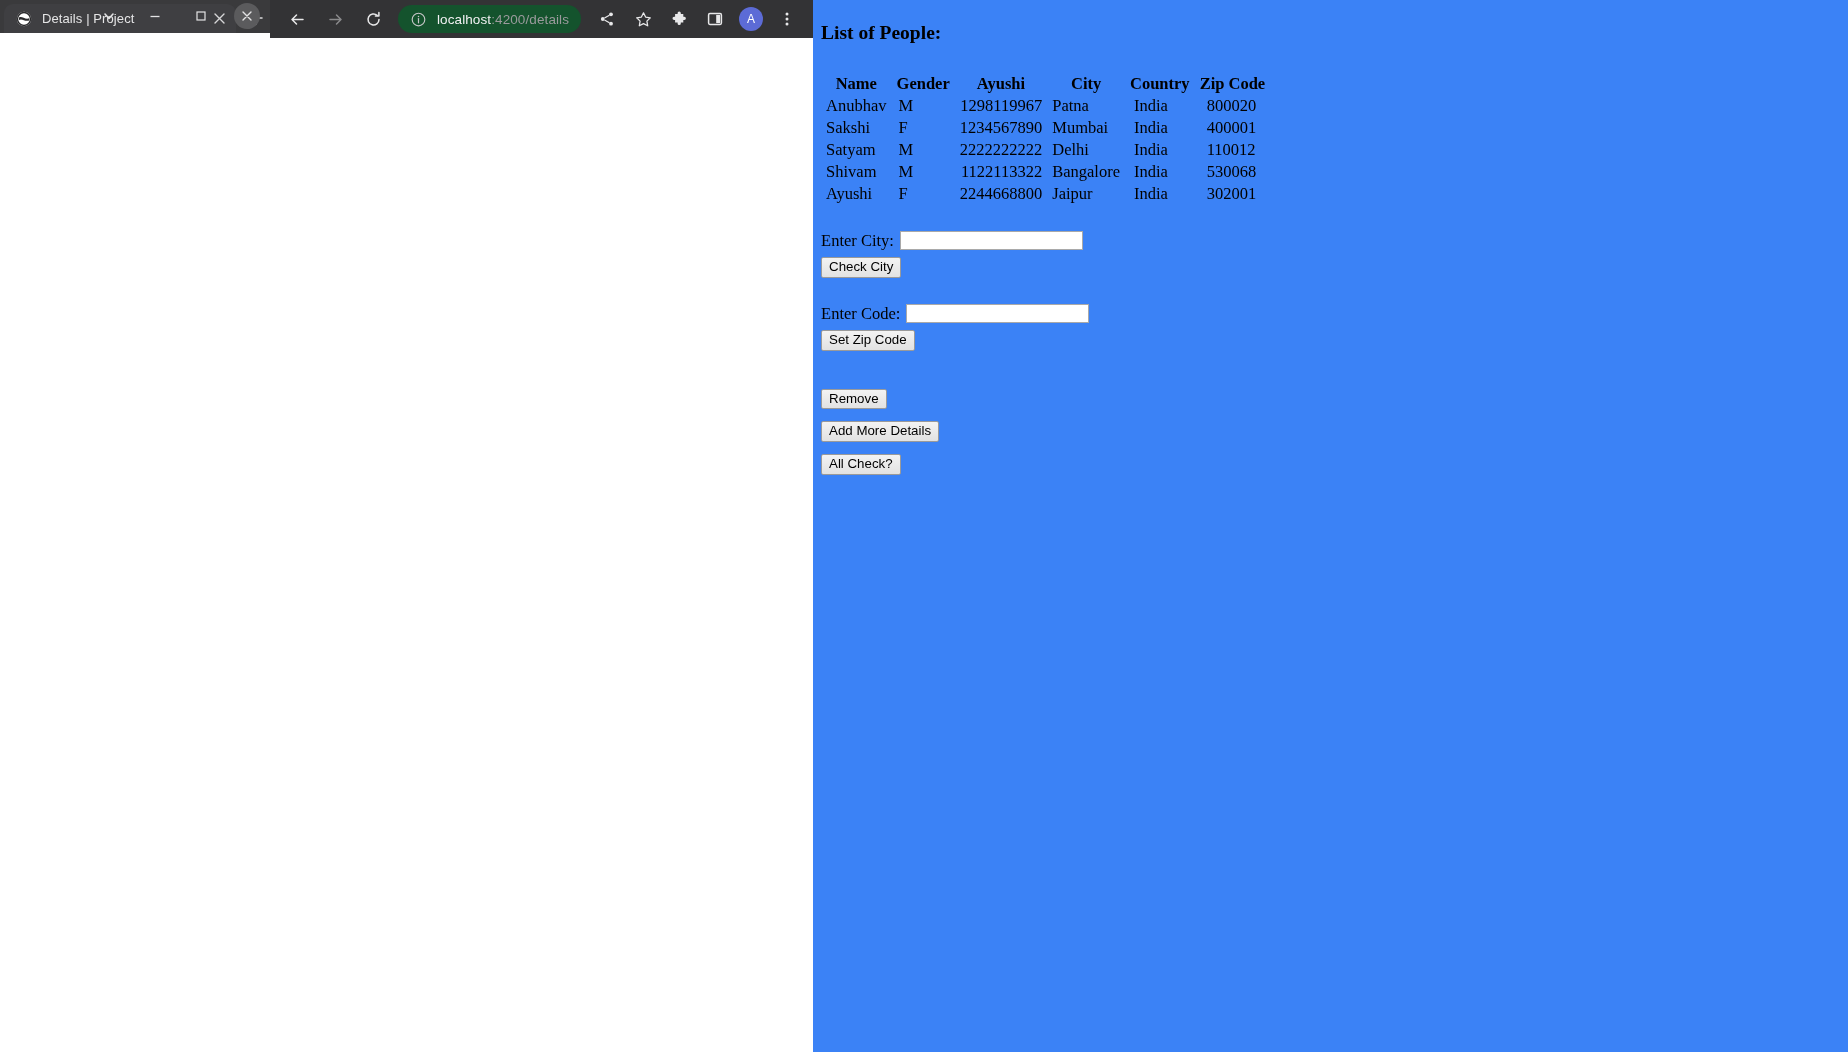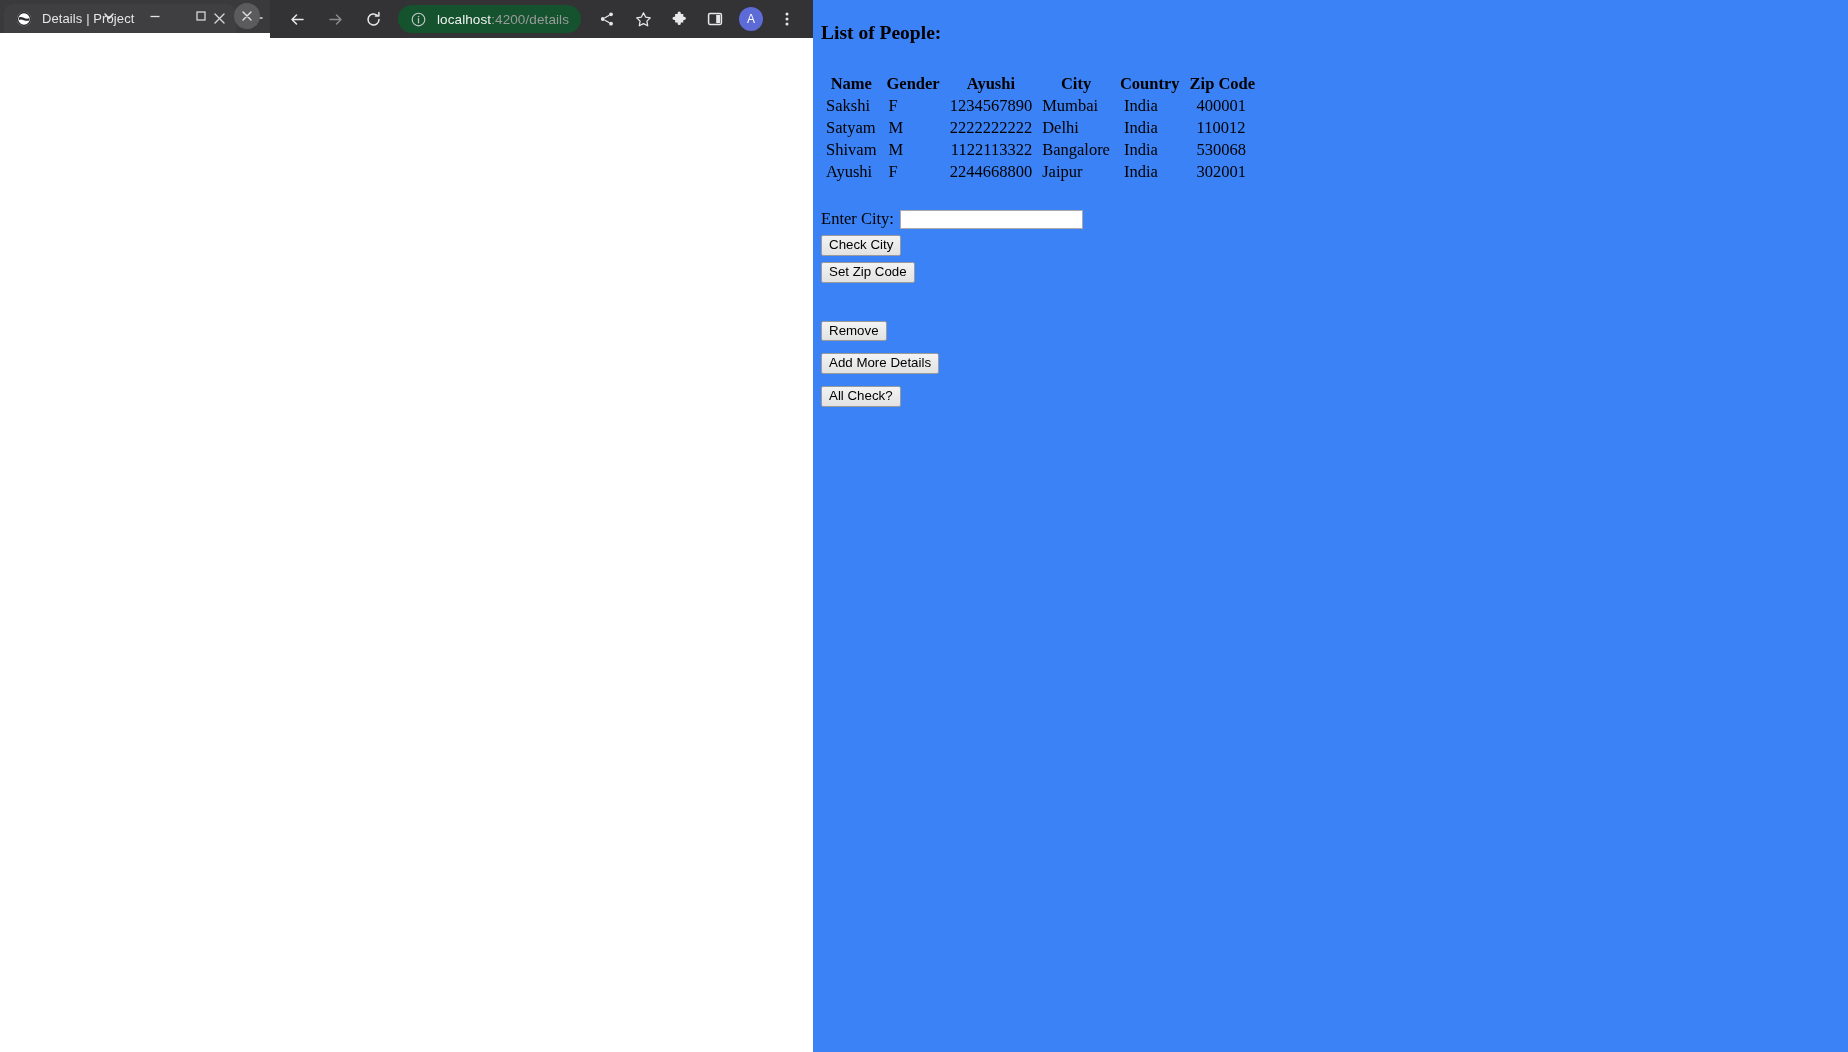--- a/index.html
+++ b/index.html
@@ -254,21 +254,21 @@
   .people-table td.c-mobile { text-align: right; }
   .people-table td.c-city { text-align: left; }
   .people-table td.c-country { text-align: left; padding-left: 9px; }
   .people-table td.c-zip { text-align: left; padding-left: 12px; }
 
   .form-row {
     margin-top: 26px;
     font-family: "Liberation Serif", serif;
     font-size: 16.5px;
     display: flex;
-    align-items: center;
+    align-items: flex-start;
   }
   .form-row .lbl { margin-right: 6px; }
 
   input[type="text"] {
     font-family: "Liberation Sans", sans-serif;
     font-size: 13.3px;
     height: 19px;
     box-sizing: border-box;
     border: 1px solid #a9a9a9;
     background: #ffffff;
@@ -428,20 +428,28 @@
           <tr>
             <th>Name</th>
             <th>Gender</th>
             <th>Ayushi</th>
             <th>City</th>
             <th>Country</th>
             <th>Zip Code</th>
           </tr>
         </thead>
         <tbody>
+          <tr>
+            <td class="c-name">Anubhav</td>
+            <td class="c-gender">M</td>
+            <td class="c-mobile">1298119967</td>
+            <td class="c-city">Patna</td>
+            <td class="c-country">India</td>
+            <td class="c-zip">800020</td>
+          </tr>
           <tr>
             <td class="c-name">Sakshi</td>
             <td class="c-gender">F</td>
             <td class="c-mobile">1234567890</td>
             <td class="c-city">Mumbai</td>
             <td class="c-country">India</td>
             <td class="c-zip">400001</td>
           </tr>
           <tr>
             <td class="c-name">Satyam</td>
@@ -471,20 +479,24 @@
       </table>
 
       <div class="form-row">
         <span class="lbl">Enter City:</span>
         <input type="text" class="city-input" value="" placeholder="" style="">
       </div>
       <div class="btn-row">
         <button class="std-btn">Check City</button>
       </div>
 
+      <div class="form-row">
+        <span class="lbl">Enter Code:</span>
+        <input type="text" class="code-input" value="" placeholder="" style="">
+      </div>
       <div class="btn-row">
         <button class="std-btn">Set Zip Code</button>
       </div>
 
       <div class="btn-row gap-lg">
         <button class="std-btn">Remove</button>
       </div>
 
       <div class="btn-row gap-md">
         <button class="std-btn">Add More Details</button>

